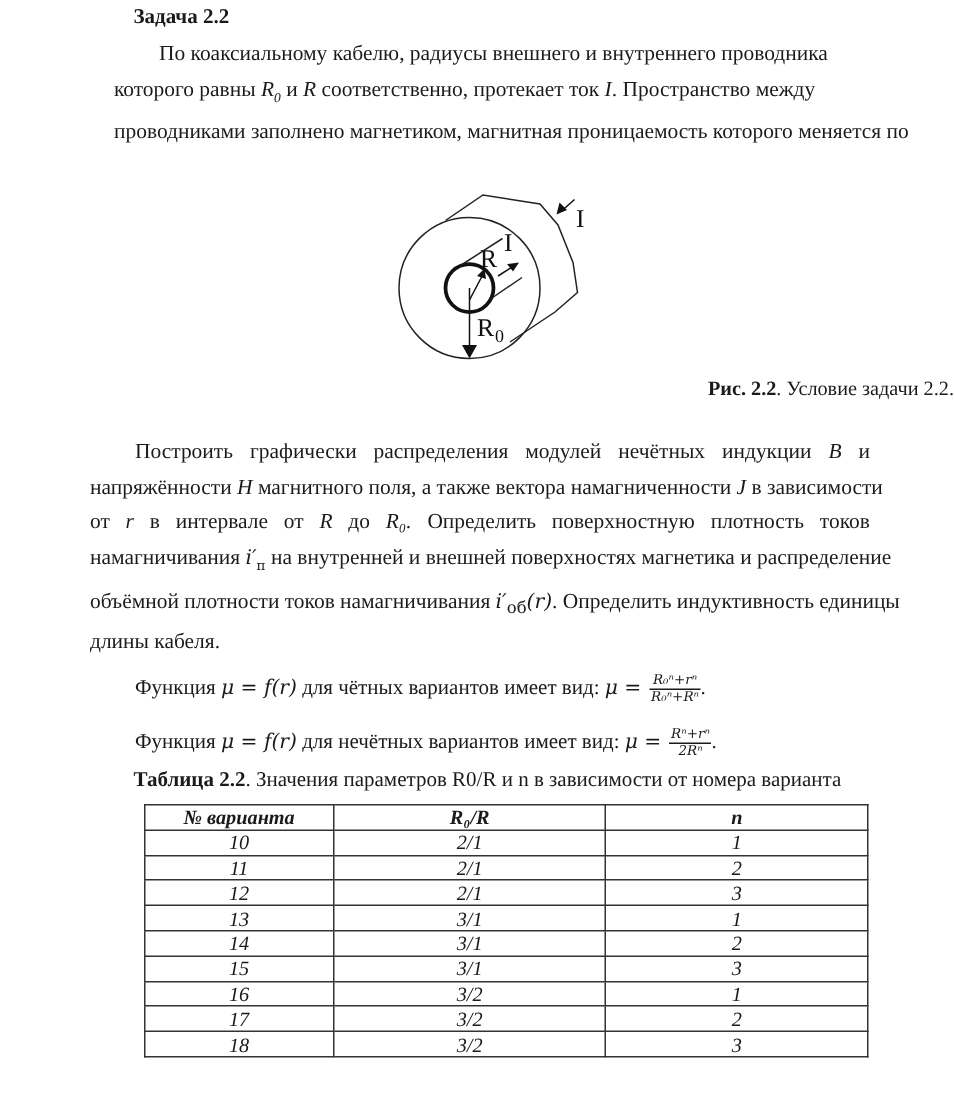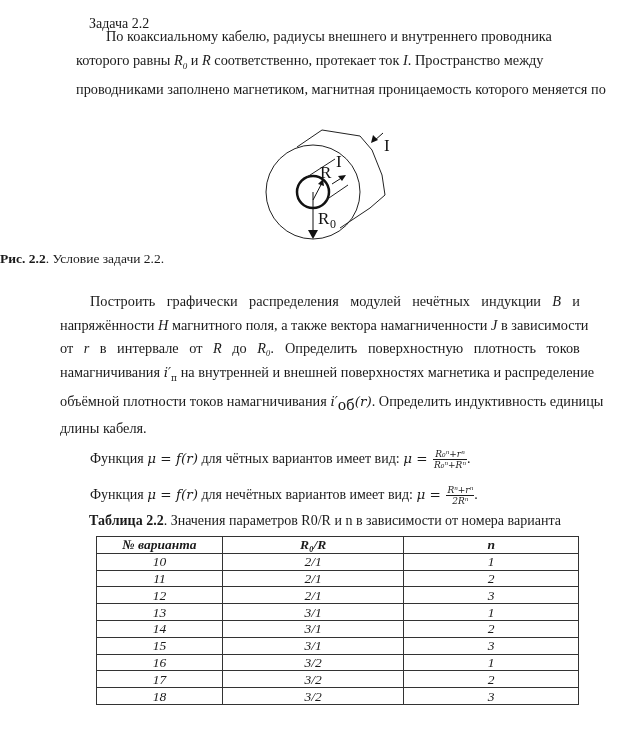--- a/index.html
+++ b/index.html
@@ -1,27 +1,27 @@
 <!DOCTYPE html>
 <html><head>
 <meta charset="utf-8">
 <style>
   html, body { margin:0; padding:0; background:#ffffff; }
   body { width:636px; height:732px; position:relative; overflow:hidden;
          font-family:"Liberation Serif","DejaVu Serif",serif; color:#1a1a1a; }
   .abs { position:absolute; }
-  .title { left:89px; top:16px; font-size:14px; font-weight:normal; }
+  .title { left:89px; top:4px; font-size:14px; font-weight:bold; }
   .p { font-size:14.3px; line-height:23.5px; }
   .para1 { left:76px; top:25px; width:520px; }
   .para1 .l { display:block; white-space:nowrap; }
   .ind { padding-left:30px; }
   i.m, .mi { font-family:"Liberation Serif","DejaVu Serif",serif; }
   .math { font-family:"DejaVu Serif","Liberation Serif",serif; font-style:italic; font-size:13.5px; }
   .figure { left:240px; top:120px; width:170px; height:130px; }
-  .caption { left:0; width:636px; top:251px; text-align:left; font-size:13.5px; }
+  .caption { left:0; width:636px; top:251px; text-align:right; font-size:13.5px; }
   .caption b { font-weight:bold; }
   .para2 { left:60px; top:290px; width:520px;text-align:center; }
   .para2 .l { display:flex; justify-content:space-between; white-space:nowrap; }
   .para2 .l.last { justify-content:flex-start; }
   .para2 .l.first { padding-left:30px; }
   .para2 .l span + span { margin-left:0; }
   .func { left:90px; font-size:14px; white-space:nowrap; }
   .f1 { top:449px; }
   .f2 { top:485px; }
   .frac { display:inline-block; vertical-align:middle; text-align:center; font-size:9px;
@@ -112,21 +112,21 @@
       <span>плотность</span>
       <span>токов</span>
   </div>
   <div class="l" style="justify-content:flex-start;">
     <span style="white-space:pre">намагничивания </span>
       <span class="math"><span>i′</span><sub style="font-size:9px;font-style:normal">п</sub></span>
       <span style="white-space:pre"> на внутренней и внешней поверхностях магнетика и распределение</span>
   </div>
   <div class="l" style="justify-content:flex-start;">
     <span style="white-space:pre">объёмной плотности токов намагничивания </span>
-      <span class="math"><span>i′</span><sub style="font-size:14px;font-style:normal">об</sub><span>(r)</span></span>
+      <span class="math"><span>i′</span><sub style="font-size:11px;font-style:normal">об</sub><span>(r)</span></span>
       <span style="white-space:pre">. Определить индуктивность единицы</span>
   </div>
   <div class="l last">длины кабеля.</div>
 </div>
 
 <div class="abs func f1">
   <span>Функция </span><span class="math">μ = f(r)</span><span> для чётных вариантов имеет вид: </span><span class="math">μ =</span>
   <span class="frac"><span class="num">R₀ⁿ+rⁿ</span><span class="den">R₀ⁿ+Rⁿ</span></span><span>.</span>
 </div>
 

